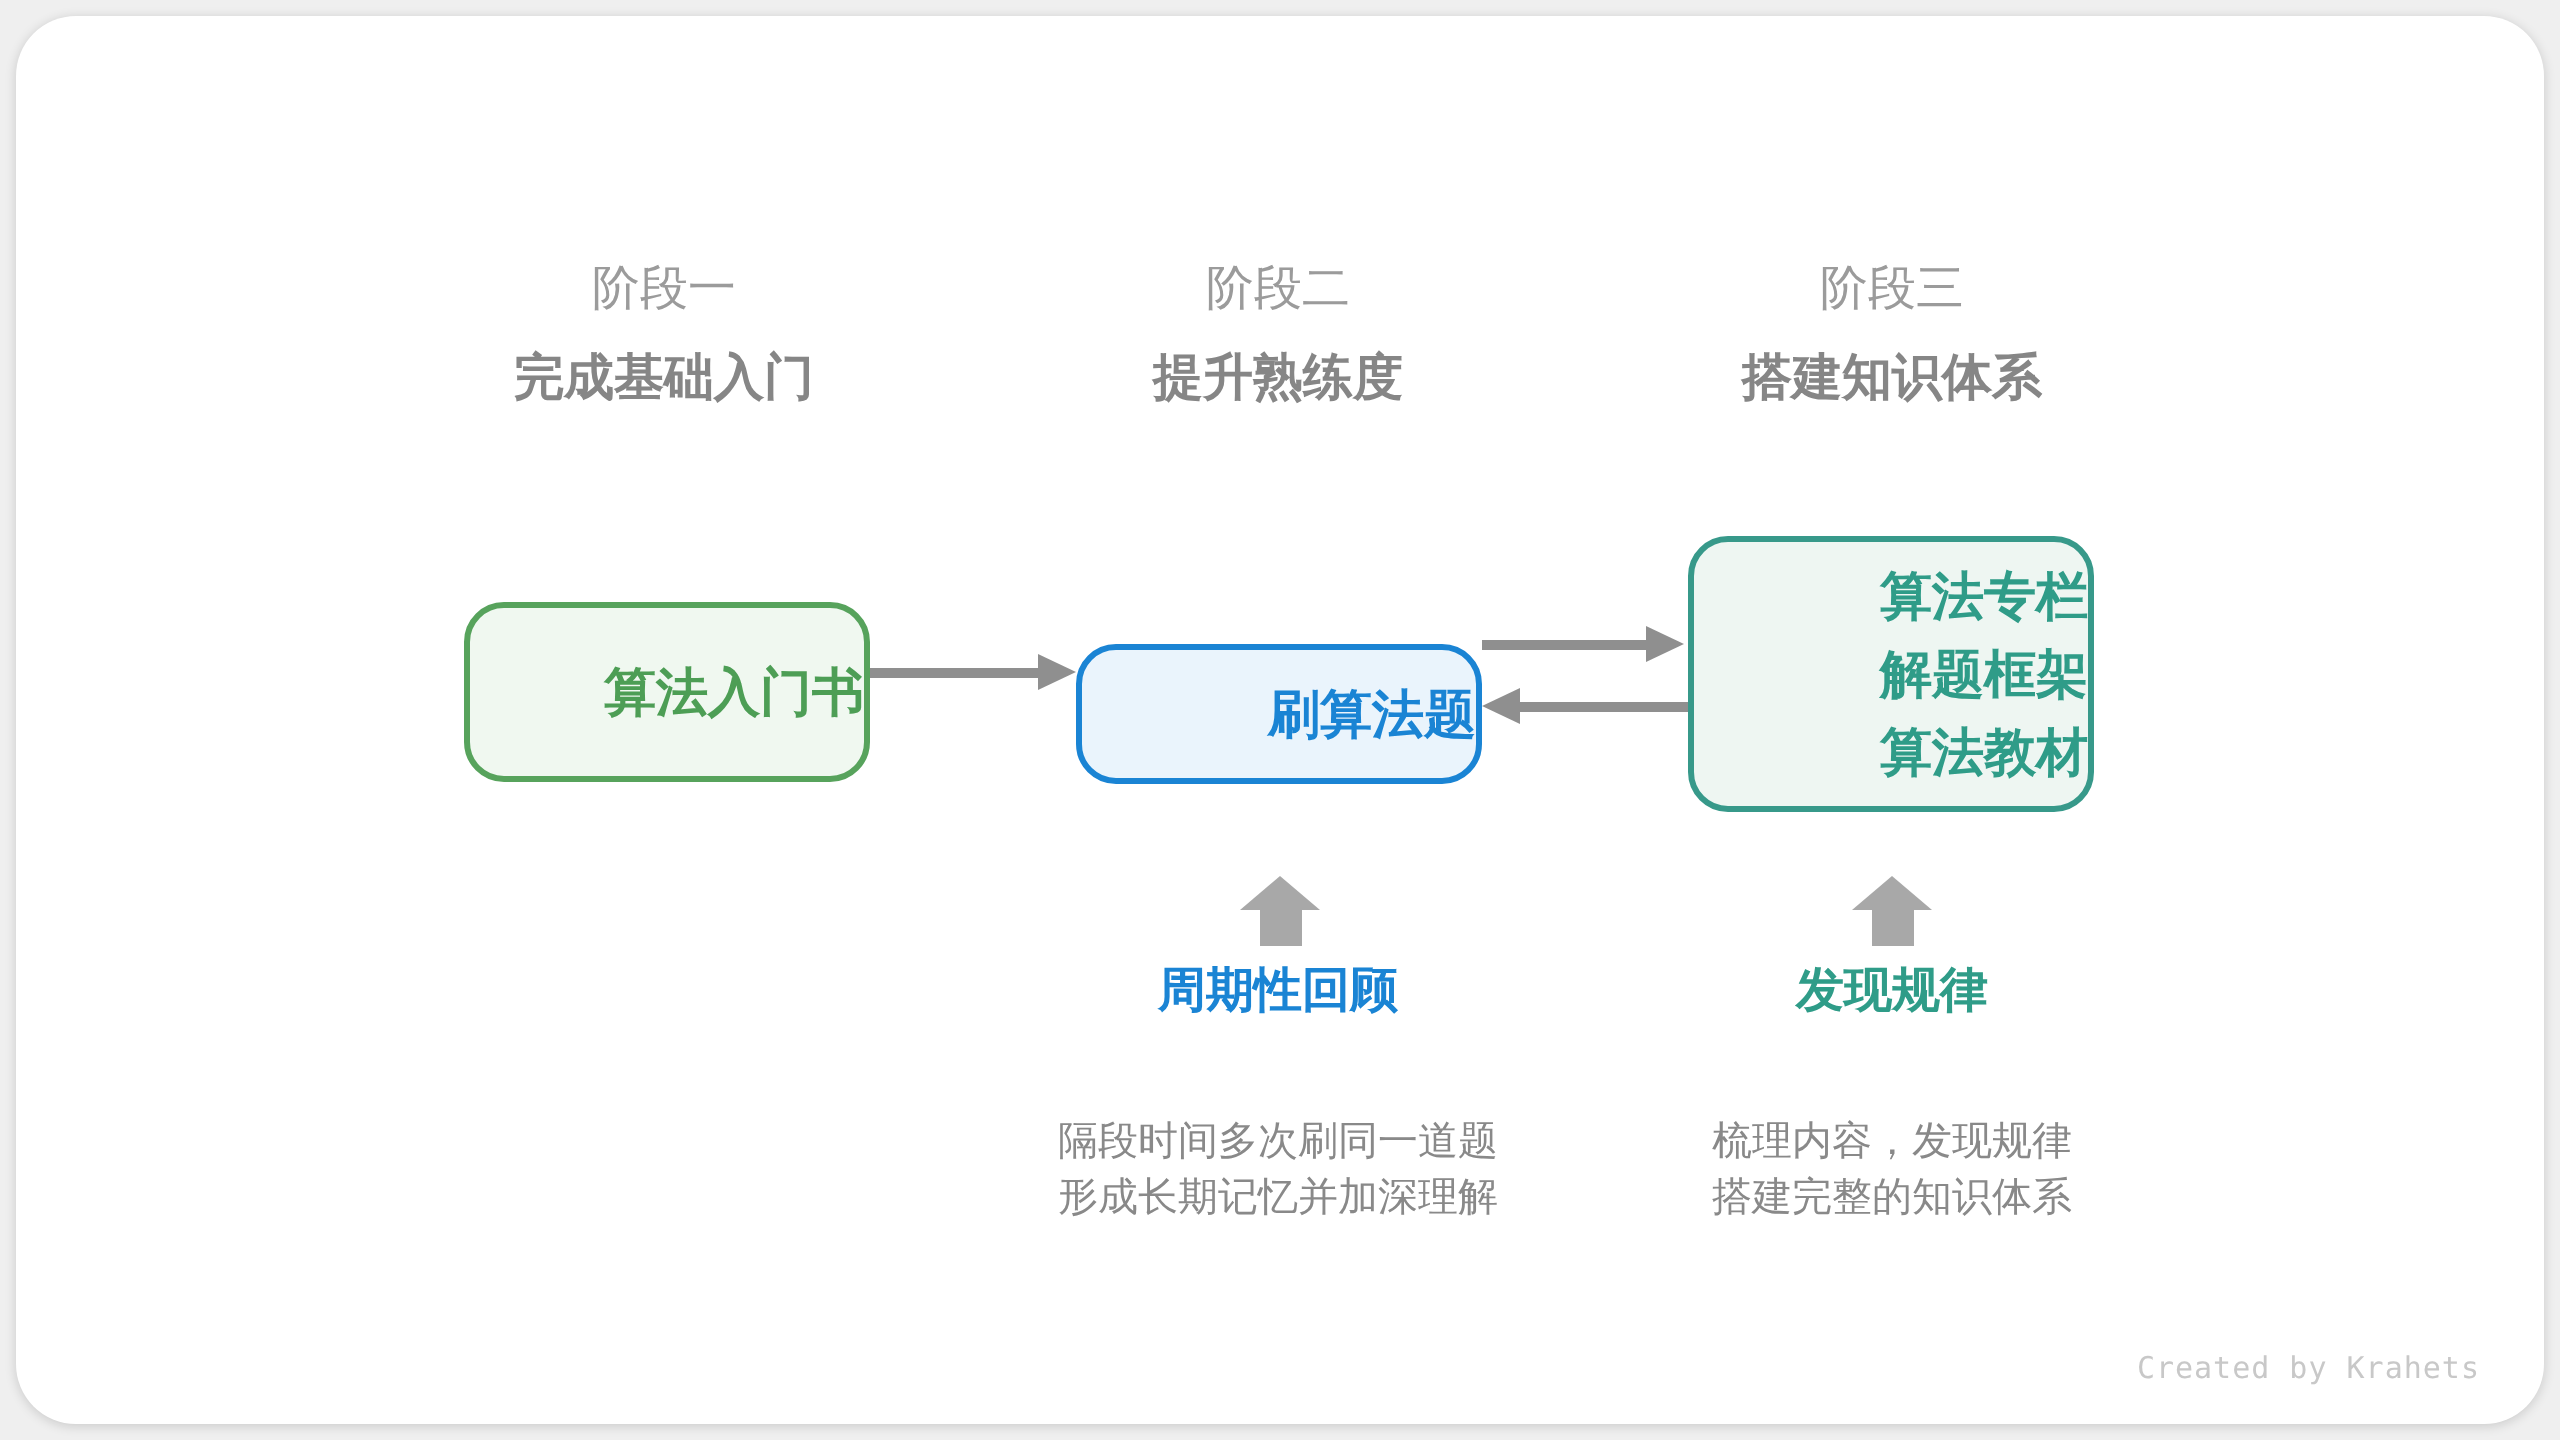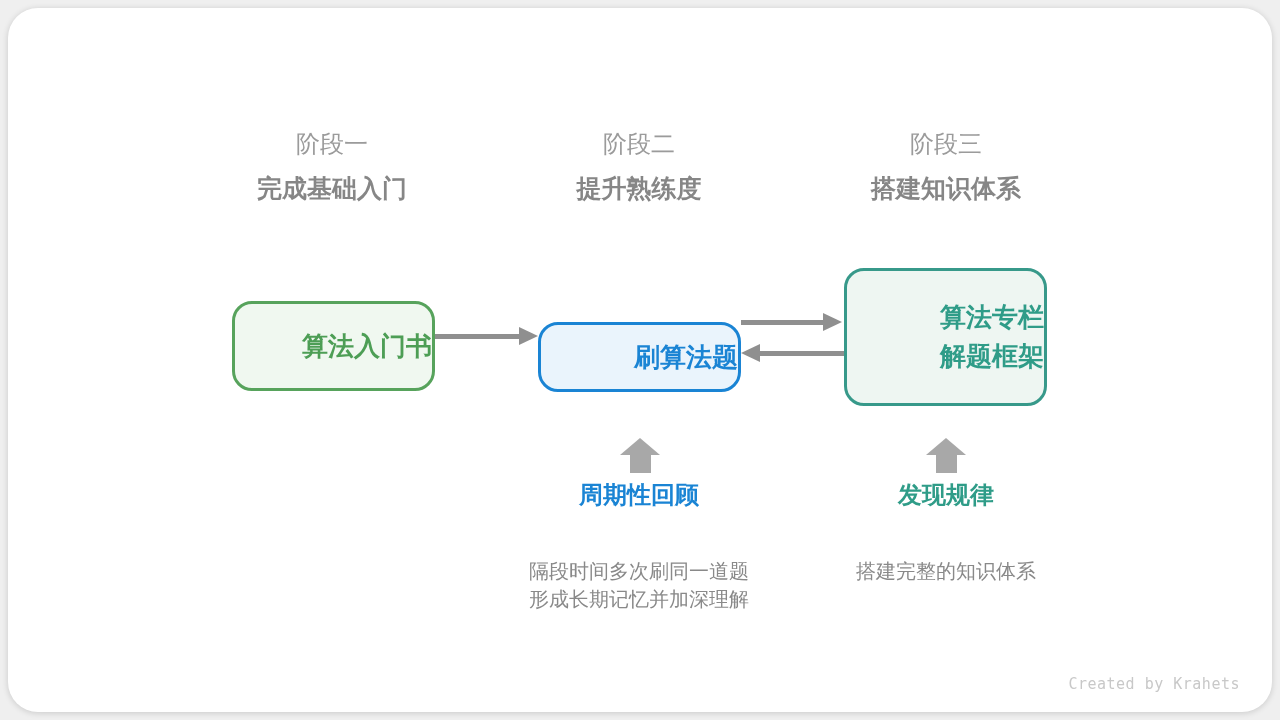--- a/index.html
+++ b/index.html
@@ -164,20 +164,21 @@
     <div class="node-line">算法入门书</div>
   </div>
 
   <div class="node node-blue">
     <div class="node-line">刷算法题</div>
   </div>
 
   <div class="node node-teal">
     <div class="node-line">算法专栏</div>
     <div class="node-line">解题框架</div>
+    <div class="node-line">算法教材</div>
   </div>
 
   <div>
     <div class="h-line" style="left:435px; top:334px; width:86px;"></div>
     <div class="h-head-right" style="left:519px; top:327px;"></div>
   </div>
 
   <div>
     <div class="h-line" style="left:741px; top:320px; width:84px;"></div>
     <div class="h-head-right" style="left:823px; top:313px;"></div>
@@ -198,17 +199,18 @@
   </div>
 
   <div class="ann-title ann-title-blue col2">周期性回顾</div>
   <div class="ann-desc col2">
     <div>隔段时间多次刷同一道题</div>
     <div>形成长期记忆并加深理解</div>
   </div>
 
   <div class="ann-title ann-title-teal col3">发现规律</div>
   <div class="ann-desc col3">
+    <div>梳理内容，发现规律</div>
     <div>搭建完整的知识体系</div>
   </div>
 
   <div class="footer">Created by Krahets</div>
 </div>
 
 </body></html>

